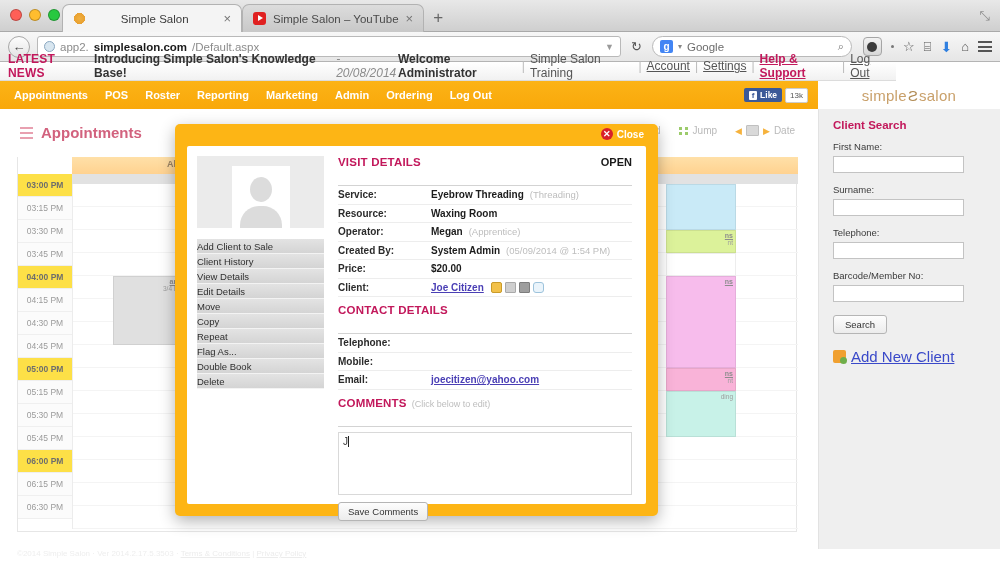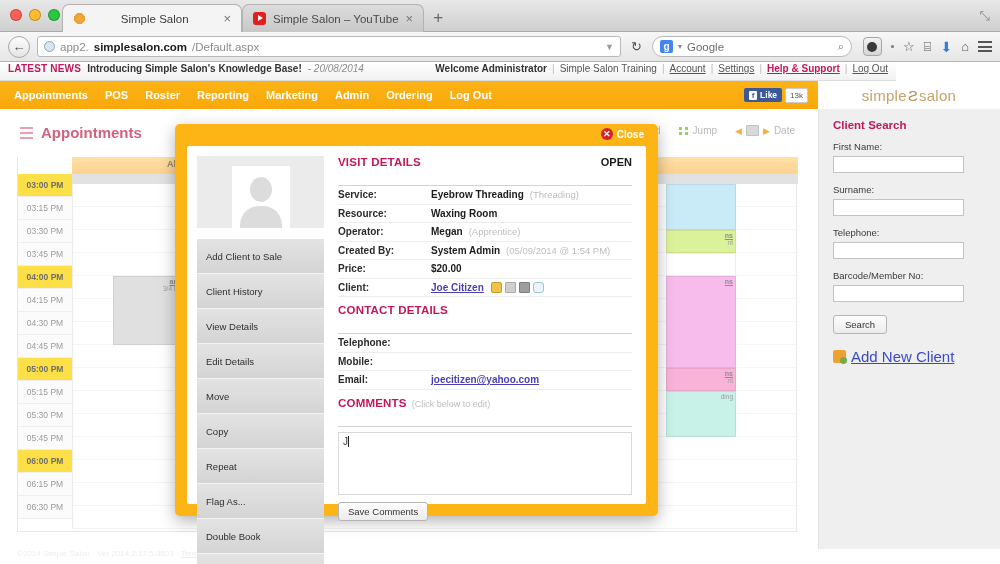--- a/index.html
+++ b/index.html
@@ -78,21 +78,21 @@
   .cam i { width:10px; height:10px; border-radius:50%; background:#3a3a3a; display:block; }
   .tinydot{ width:3px; height:3px; border-radius:50%; background:#777; }
   .dl-arrow { color:#2f7fe0; font-size:14px; }
   .hamb { display:flex; flex-direction:column; gap:2.5px; }
   .hamb span{ width:14px; height:2px; background:#555; display:block; }
 
   
   .newsbar {
     position:absolute; left:0; top:63px; width:896px; height:18px;
     background:linear-gradient(#ffffff,#f1f1f1); border-bottom:1px solid #dcdcdc;
-    display:flex; align-items:flex-start; font-size:10px; padding:0 8px;
+    display:flex; align-items:flex-end; font-size:12px; padding:0 8px;
   }
   .news-left { display:flex; align-items:center; gap:6px; }
   .news-tag { color:#c2185b; font-weight:bold; letter-spacing:.2px; }
   .news-text { color:#333; font-weight:bold; }
   .news-date { color:#8c8c8c; font-style:italic; font-weight:normal; }
   .news-right { margin-left:auto; display:flex; align-items:center; gap:5px; color:#555; }
   .news-right .sep { color:#bbb; }
   .nr-strong { font-weight:bold; color:#333; }
   .nr-link { color:#555; text-decoration:underline; }
   .nr-help { color:#c2185b; font-weight:bold; text-decoration:underline; }
@@ -184,21 +184,21 @@
 
   .modal-left { width:127px; flex:0 0 127px; }
   .avatar { width:127px; height:72px; background:#ebebeb; display:flex; align-items:flex-end; justify-content:center; }
   .avatar-ph { width:58px; height:62px; background:#fff; display:flex; align-items:flex-end; justify-content:center; }
   .avatar-person { position:relative; width:46px; height:54px; }
   .avatar-person .head { position:absolute; left:50%; transform:translateX(-50%); top:3px; width:22px; height:25px; border-radius:50%; background:#dcdcdc;}
   .avatar-person .body { position:absolute; left:50%; transform:translateX(-50%); bottom:0; width:42px; height:22px;
                          border-top-left-radius:19px; border-top-right-radius:19px; background:#dcdcdc;}
   .actions { margin-top:11px; }
   .action-btn {
-    height:35px; display:flex; align-items:center; padding-left:9px;
+    height:15px; display:flex; align-items:center; 
     font-size:9.5px; color:#2e2e2e;
     background:linear-gradient(#e3e3e3,#d4d4d4);
     border-bottom:1px solid #f3f3f3;
   }
 
   .modal-right { flex:1 1 auto; }
   .sec-head { display:flex; align-items:baseline; border-bottom:1px solid #d3d3d3; padding-bottom:17px; }
   .sec-head .t { font-size:11.5px; font-weight:bold; color:#c2185b; letter-spacing:.2px;}
   .sec-head .t-sub { font-size:9px; color:#bdbdbd; margin-left:5px; font-weight:normal; }
   .sec-head .st { margin-left:auto; font-size:11px; font-weight:bold; color:#1a1a1a; }

